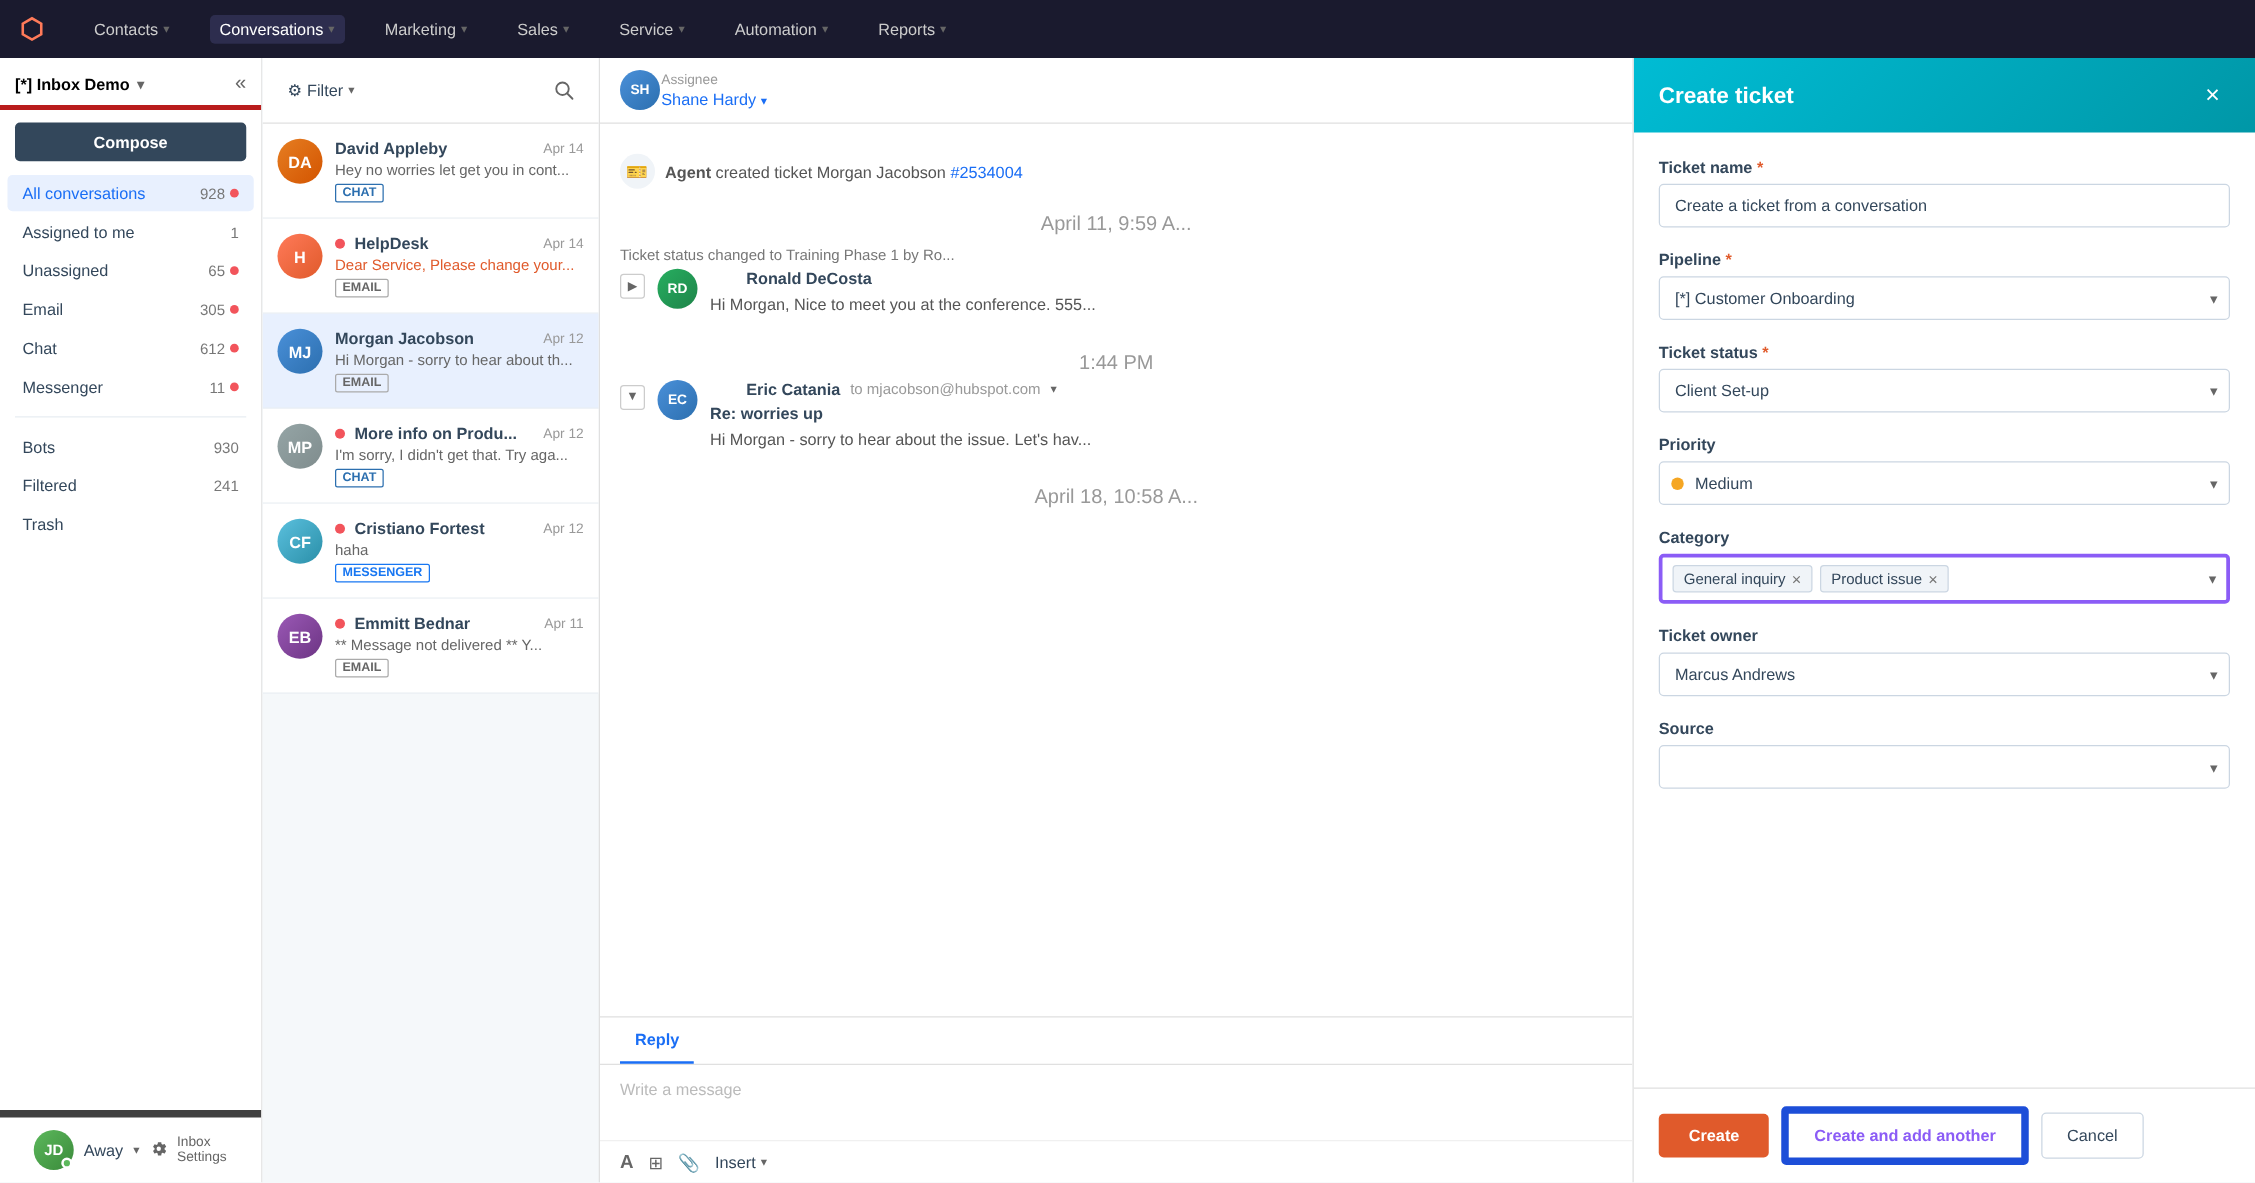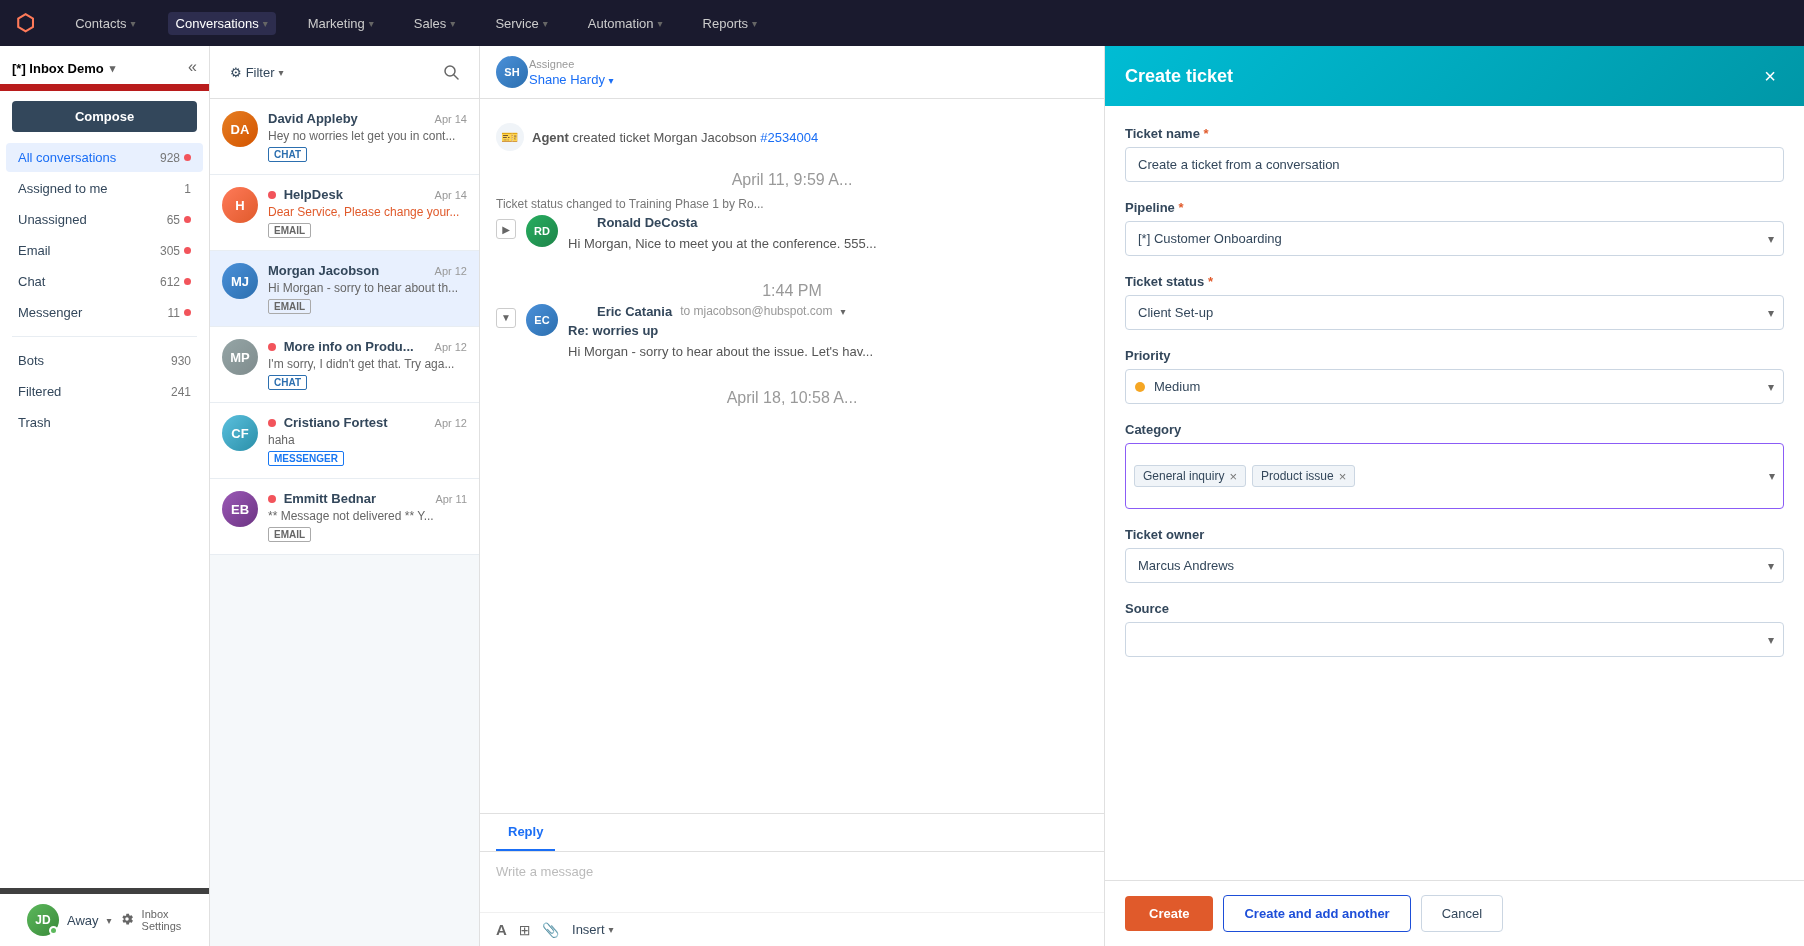--- a/index.html
+++ b/index.html
@@ -47,23 +47,23 @@
       width: 210px;
       background: #fff;
       border-right: 1px solid #e0e0e0;
       display: flex;
       flex-direction: column;
       overflow-y: auto;
     }
     .sidebar-header {
       padding: 12px 12px 8px;
       display: flex;
-      align-items: flex-end;
+      align-items: center;
       justify-content: space-between;
-      border-bottom: 7px solid #b91c1c;
+      border-bottom: 4px solid #b91c1c;
     }
     .sidebar-title {
       font-weight: 700;
       font-size: 13px;
       display: flex;
       align-items: center;
       gap: 6px;
     }
     .compose-btn {
       margin: 10px 12px;
@@ -328,21 +328,21 @@
     .reply-toolbar-btn {
       cursor: pointer; color: #666; font-size: 14px;
     }
     .insert-btn {
       display: flex; align-items: center; gap: 4px;
       cursor: pointer; color: #33475b; font-size: 13px;
     }
 
     
     .create-ticket-panel {
-      width: 700px;
+      width: 498px;
       background: #fff;
       border-left: 1px solid #e0e0e0;
       display: flex;
       flex-direction: column;
       overflow: hidden;
       flex-shrink: 0;
     }
     .panel-header {
       background: linear-gradient(135deg, #00bcd4, #0097a7);
       padding: 16px 20px;
@@ -431,22 +431,22 @@
       position: absolute;
       left: 10px;
       top: 50%;
       transform: translateY(-50%);
       width: 10px; height: 10px;
       border-radius: 50%;
       background: #f5a623;
     }
     .tags-container {
       width: 100%;
-      padding: 21px 8px;
-      border: 1px solid #8b5cf6;
+      padding: 6px 8px;
+      border: 3px solid #8b5cf6;
       border-radius: 4px;
       display: flex;
       align-items: flex-end;
       flex-wrap: wrap;
       gap: 6px;
       min-height: 38px;
       position: relative;
     }
     .tag-pill {
       display: flex;
@@ -485,22 +485,22 @@
       color: #fff;
       border: none;
       padding: 10px 24px;
       border-radius: 4px;
       font-size: 13px;
       font-weight: 600;
       cursor: pointer;
     }
     .btn-create-add {
       background: #fff;
-      color: #1d4ed8;
-      border: 1px solid #1d4ed8;
+      color: #8b5cf6;
+      border: 6px solid #1d4ed8;
       padding: 10px 20px;
       border-radius: 4px;
       font-size: 13px;
       font-weight: 600;
       cursor: pointer;
     }
     .btn-cancel {
       background: #fff;
       color: #33475b;
       border: 1px solid #cbd6e2;

